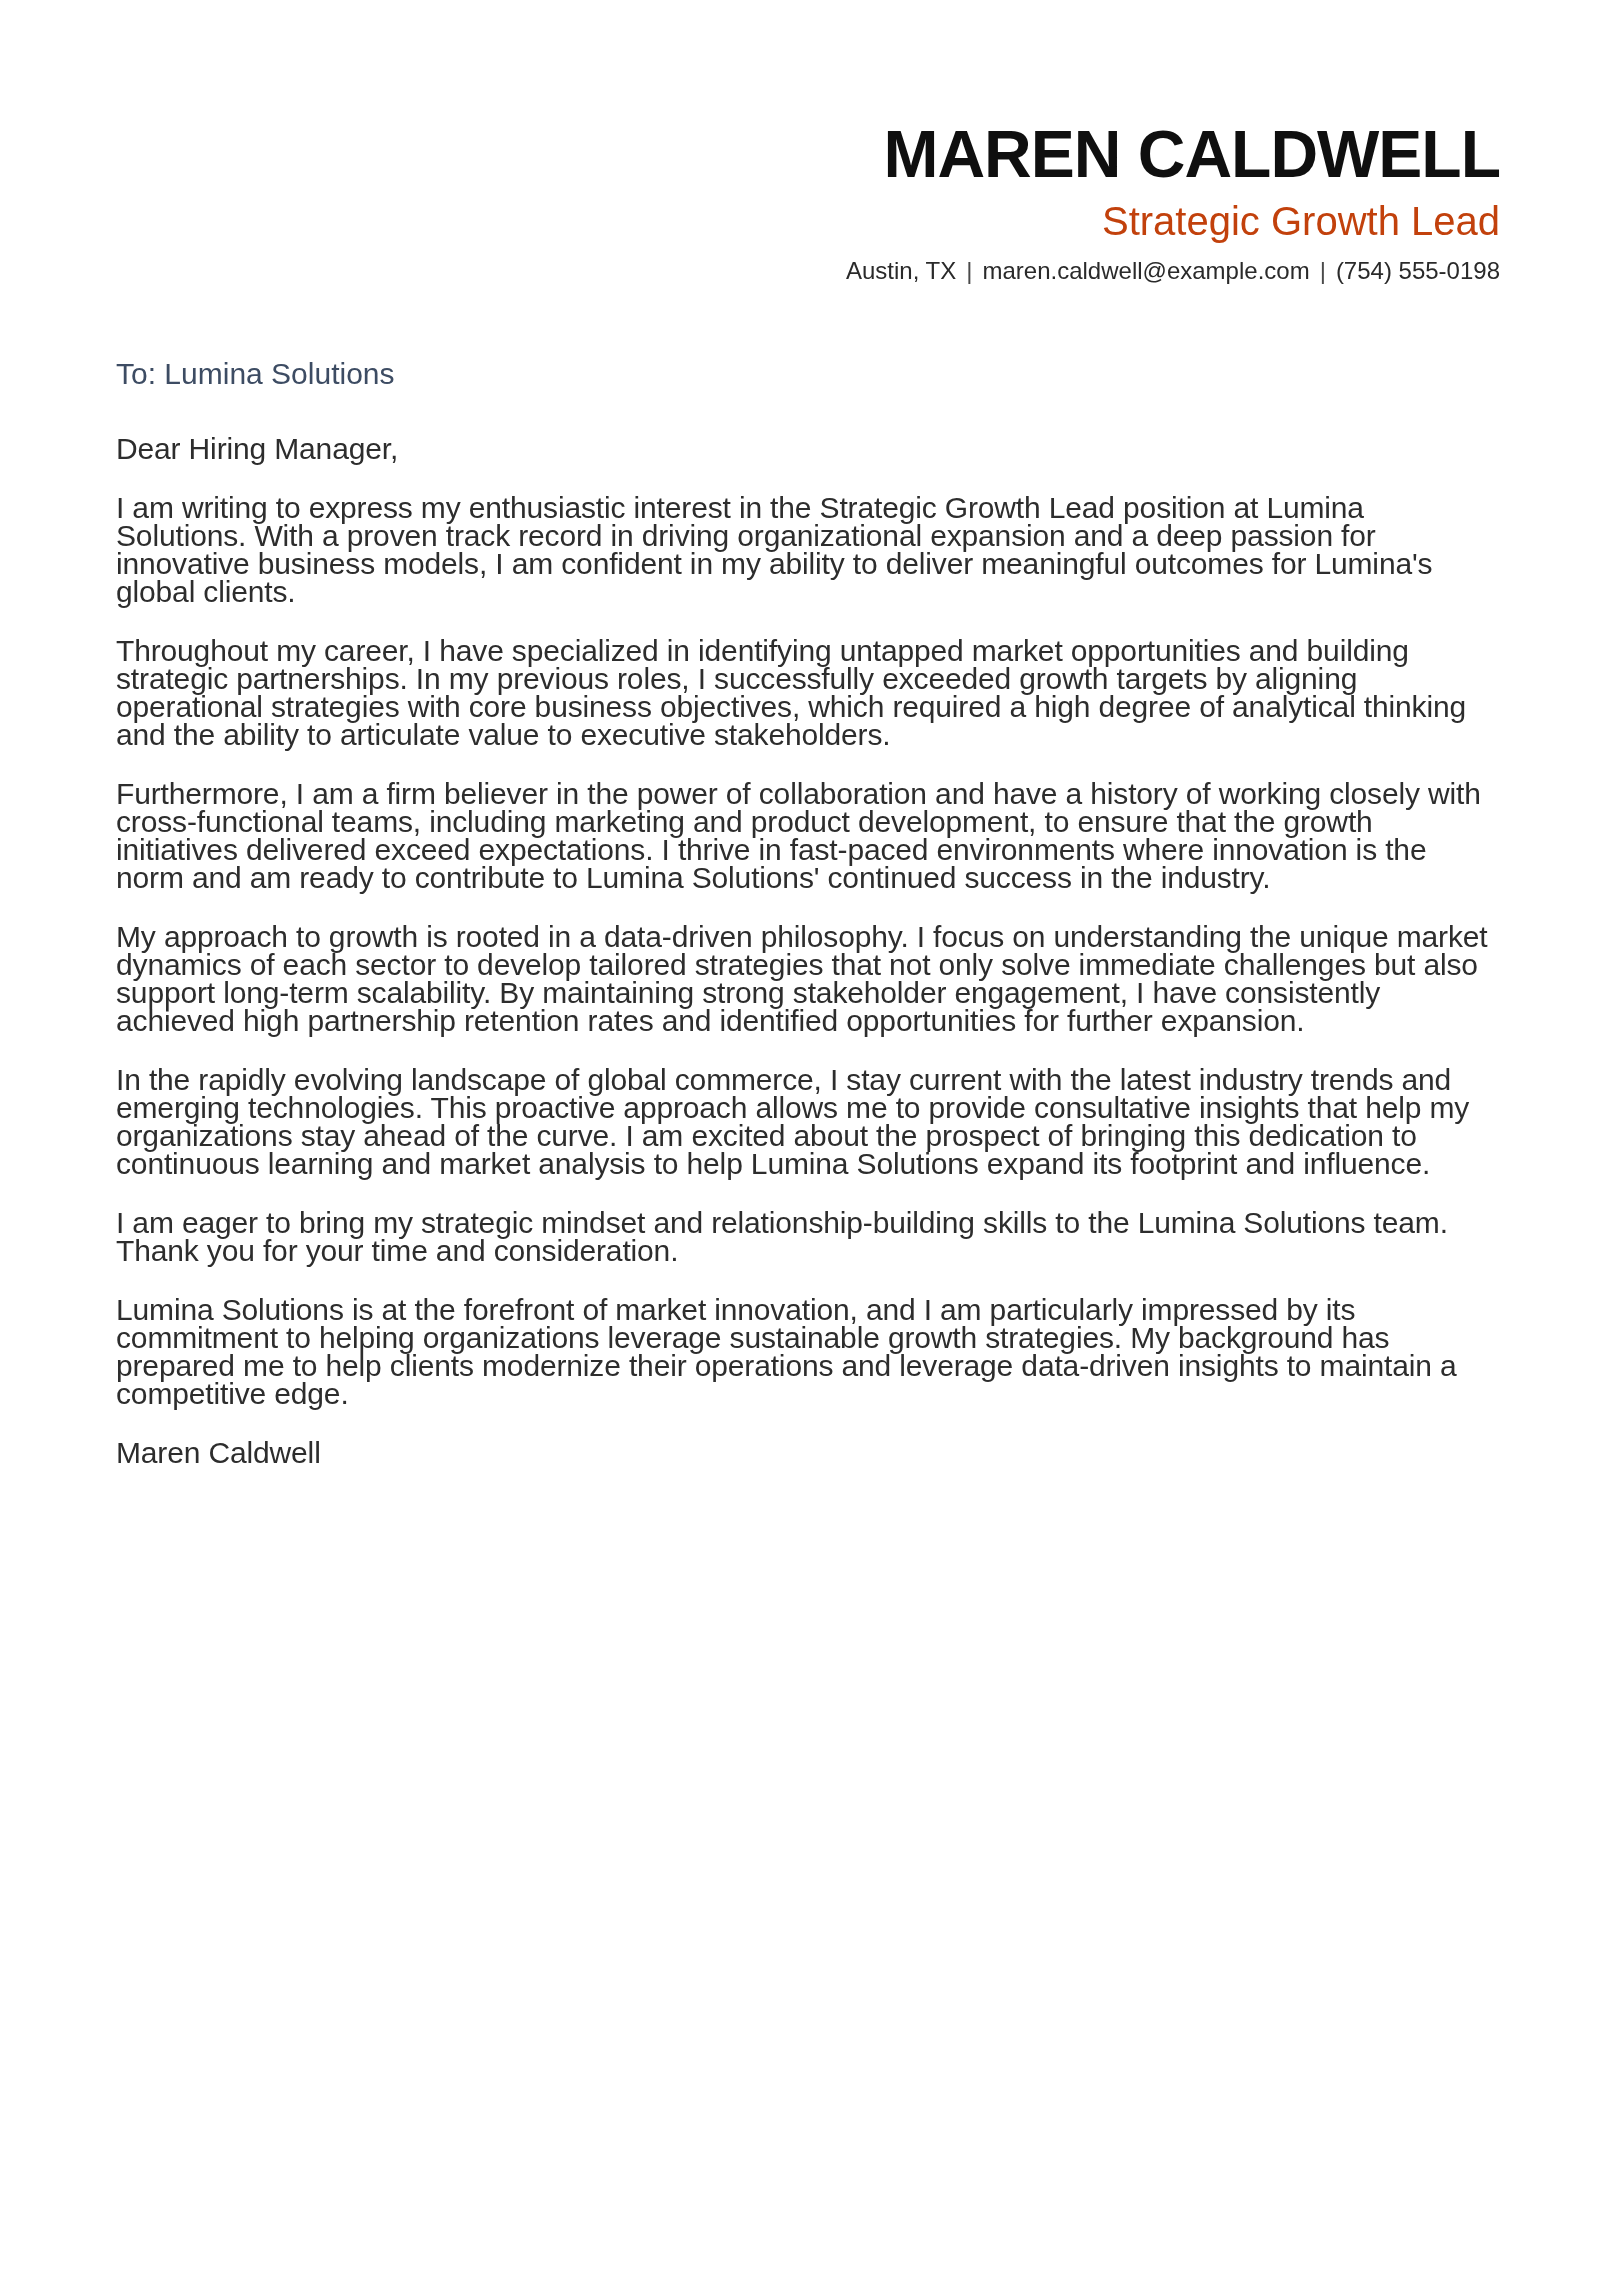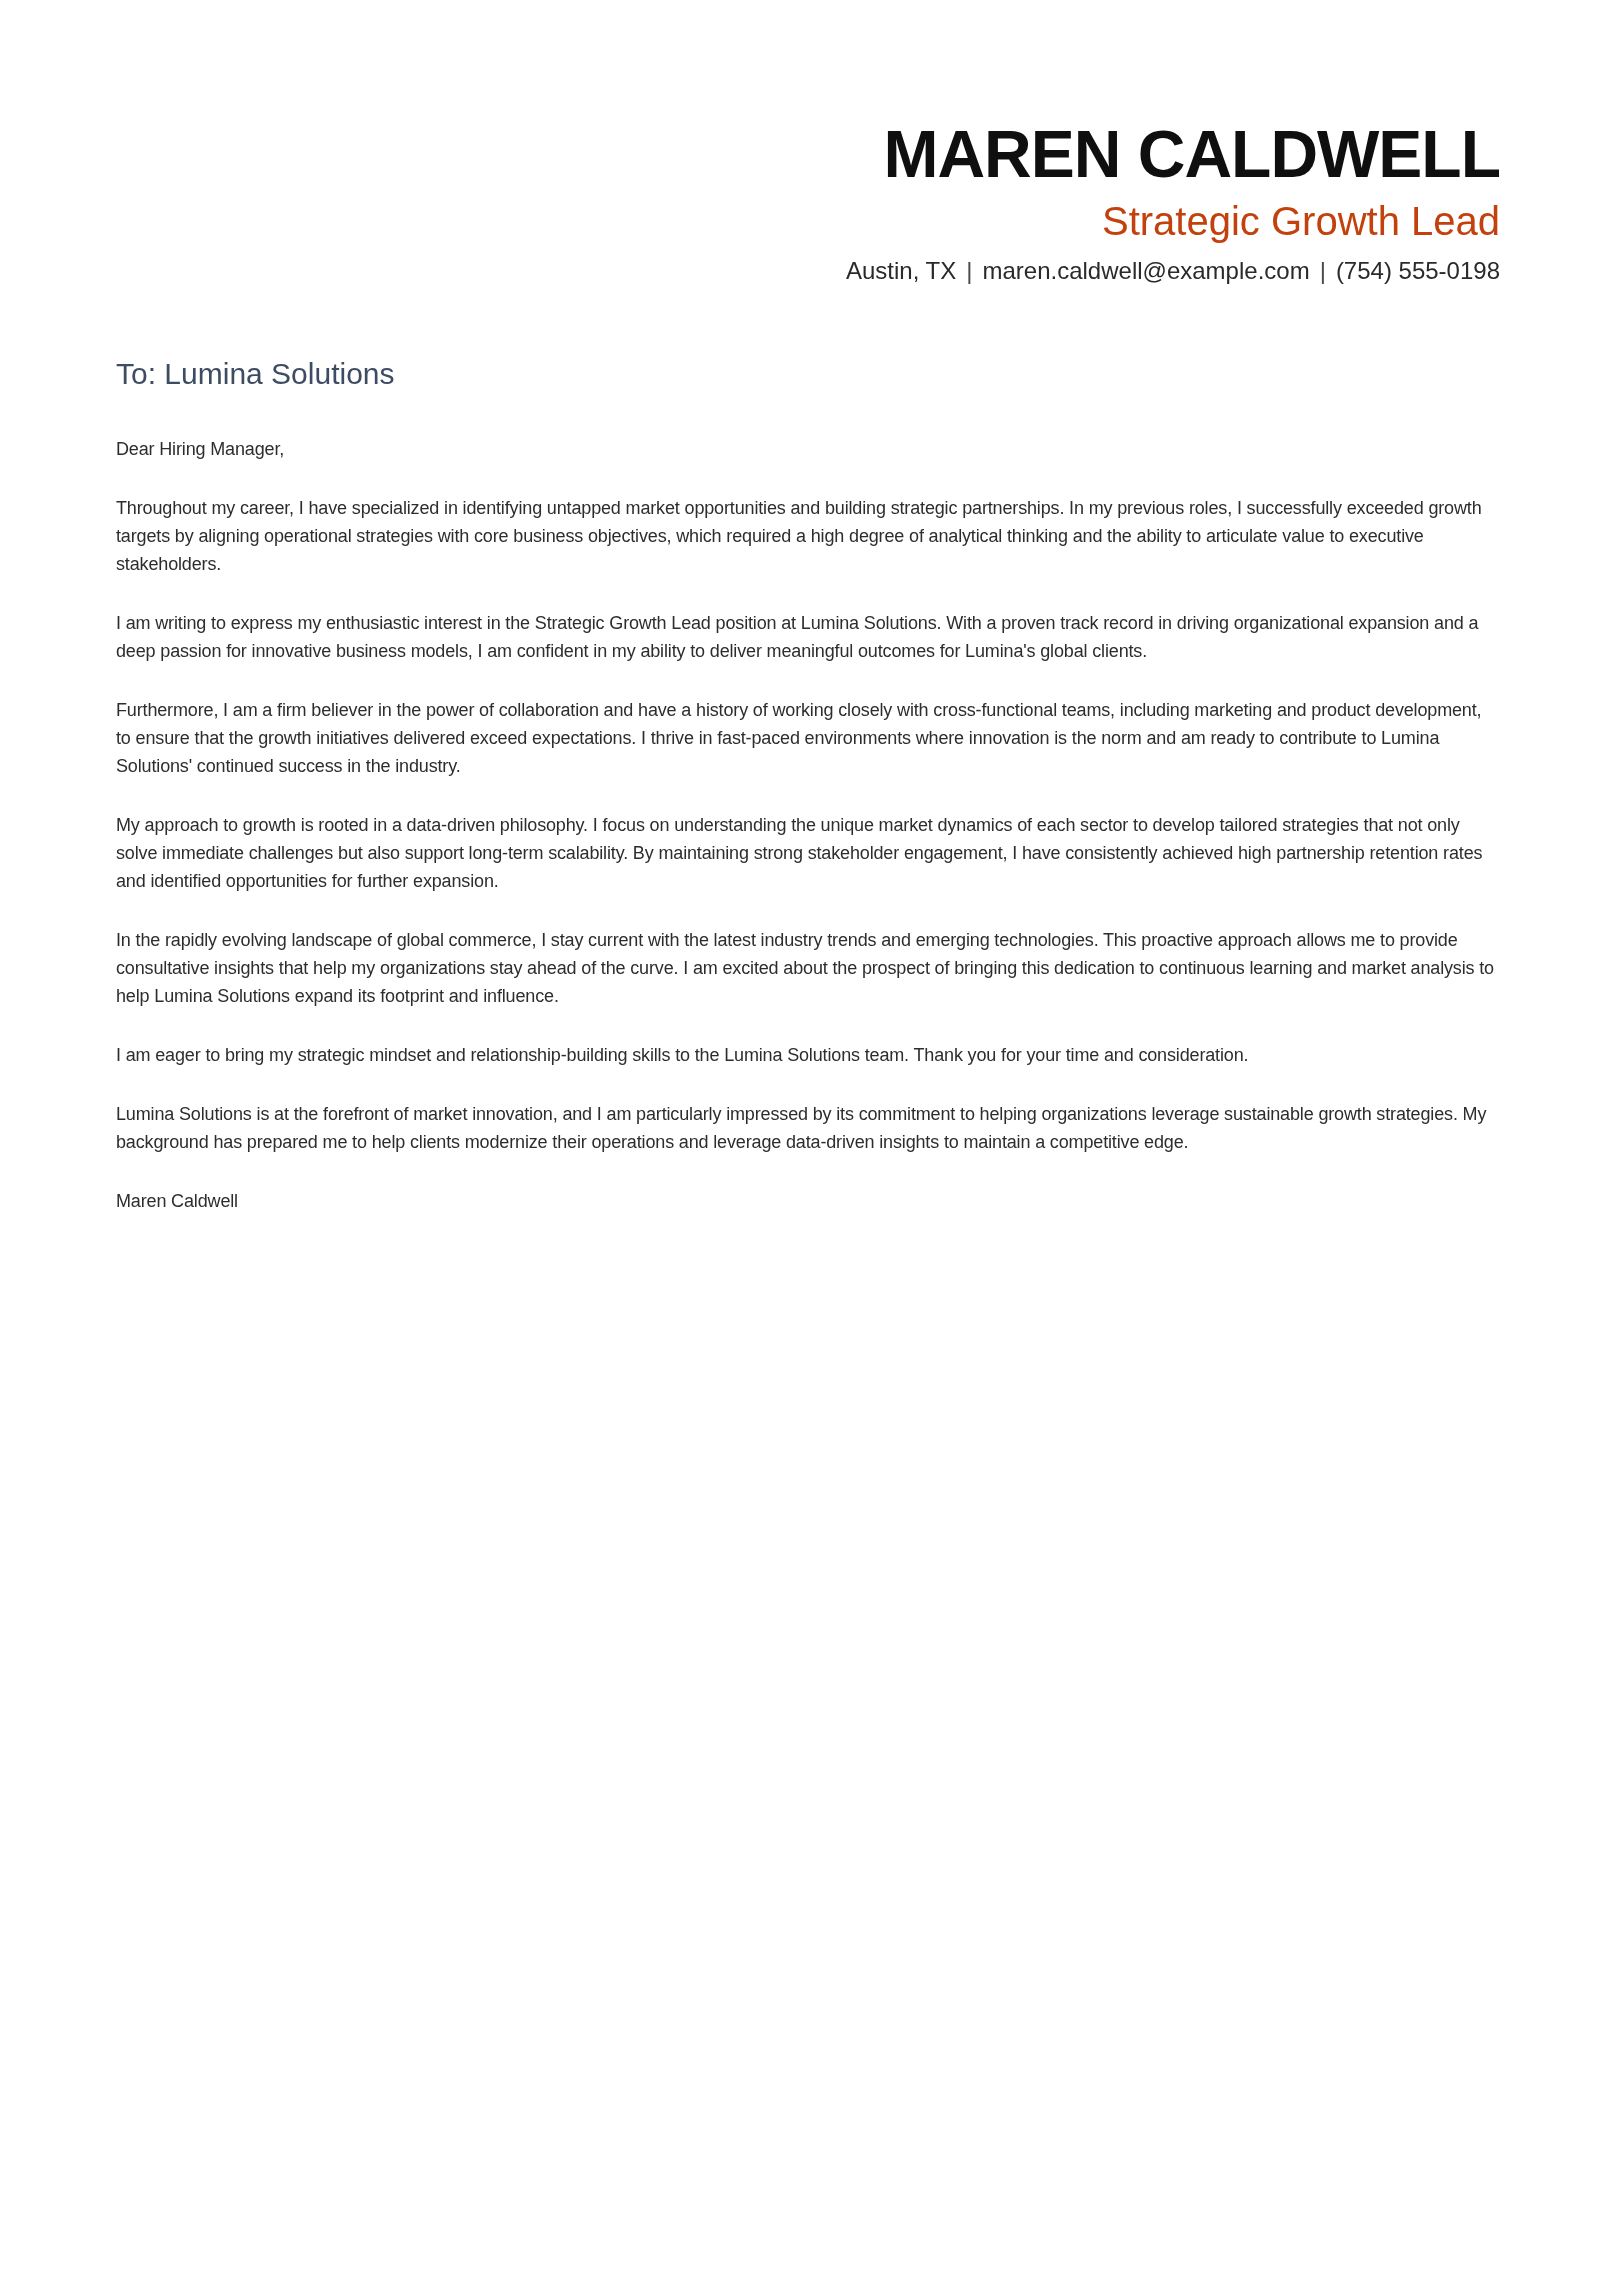--- a/index.html
+++ b/index.html
@@ -60,21 +60,21 @@
     font-size: 30px;
     line-height: 36px;
     font-weight: 400;
     color: #3d4c63;
     margin-bottom: 43px;
   }
   .salutation,
   .body-paragraph,
   .closing,
   .signature {
-    font-size: 18px;
+    font-size: 30px;
     line-height: 28px;
     letter-spacing: -0.15px;
     color: #2d2d2d;
     margin-bottom: 31px;
   }
   .signature { margin-bottom: 0; }
 </style>
 </head>
 <body>
 
@@ -86,22 +86,22 @@
     <div class="contact-line">
       <span>Austin, TX</span><span class="contact-separator">|</span><span>maren.caldwell@example.com</span><span class="contact-separator">|</span><span>(754) 555-0198</span>
     </div>
   </div>
 
   <div class="letter-body">
     <div class="recipient-line">To: Lumina Solutions</div>
 
     <p class="salutation">Dear Hiring Manager,</p>
 
+    <p class="body-paragraph">I am writing to express my enthusiastic interest in the Strategic Growth Lead position at Lumina Solutions. With a proven track record in driving organizational expansion and a deep passion for innovative business models, I am confident in my ability to deliver meaningful outcomes for Lumina's global clients.</p>
     <p class="body-paragraph">Throughout my career, I have specialized in identifying untapped market opportunities and building strategic partnerships. In my previous roles, I successfully exceeded growth targets by aligning operational strategies with core business objectives, which required a high degree of analytical thinking and the ability to articulate value to executive stakeholders.</p>
-    <p class="body-paragraph">I am writing to express my enthusiastic interest in the Strategic Growth Lead position at Lumina Solutions. With a proven track record in driving organizational expansion and a deep passion for innovative business models, I am confident in my ability to deliver meaningful outcomes for Lumina's global clients.</p>
     <p class="body-paragraph">Furthermore, I am a firm believer in the power of collaboration and have a history of working closely with cross-functional teams, including marketing and product development, to ensure that the growth initiatives delivered exceed expectations. I thrive in fast-paced environments where innovation is the norm and am ready to contribute to Lumina Solutions' continued success in the industry.</p>
     <p class="body-paragraph">My approach to growth is rooted in a data-driven philosophy. I focus on understanding the unique market dynamics of each sector to develop tailored strategies that not only solve immediate challenges but also support long-term scalability. By maintaining strong stakeholder engagement, I have consistently achieved high partnership retention rates and identified opportunities for further expansion.</p>
     <p class="body-paragraph">In the rapidly evolving landscape of global commerce, I stay current with the latest industry trends and emerging technologies. This proactive approach allows me to provide consultative insights that help my organizations stay ahead of the curve. I am excited about the prospect of bringing this dedication to continuous learning and market analysis to help Lumina Solutions expand its footprint and influence.</p>
     <p class="body-paragraph">I am eager to bring my strategic mindset and relationship-building skills to the Lumina Solutions team. Thank you for your time and consideration.</p>
     <p class="body-paragraph">Lumina Solutions is at the forefront of market innovation, and I am particularly impressed by its commitment to helping organizations leverage sustainable growth strategies. My background has prepared me to help clients modernize their operations and leverage data-driven insights to maintain a competitive edge.</p>
 
 
     <p class="signature">Maren Caldwell</p>
   </div>
 

